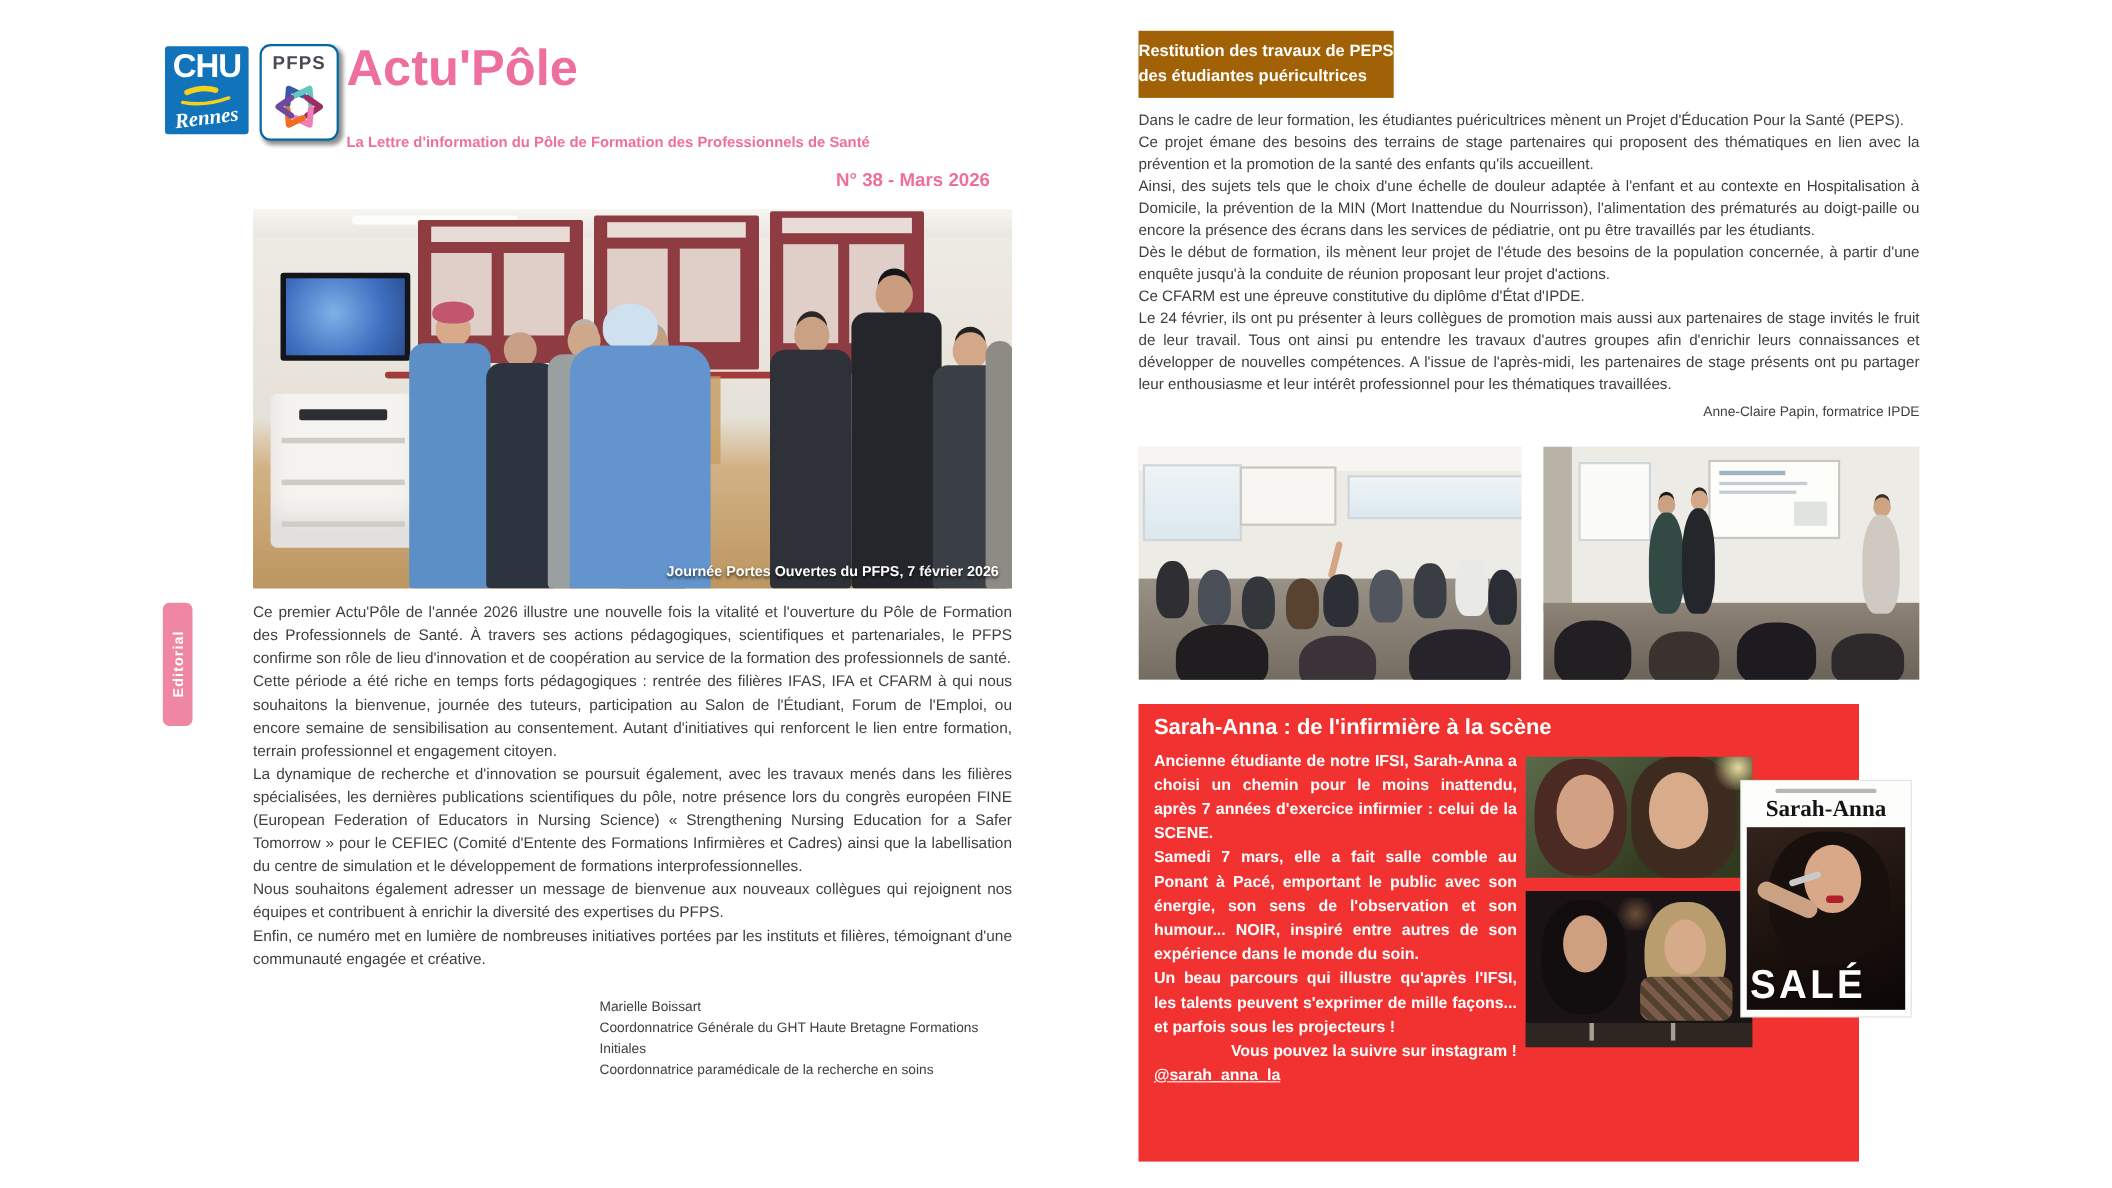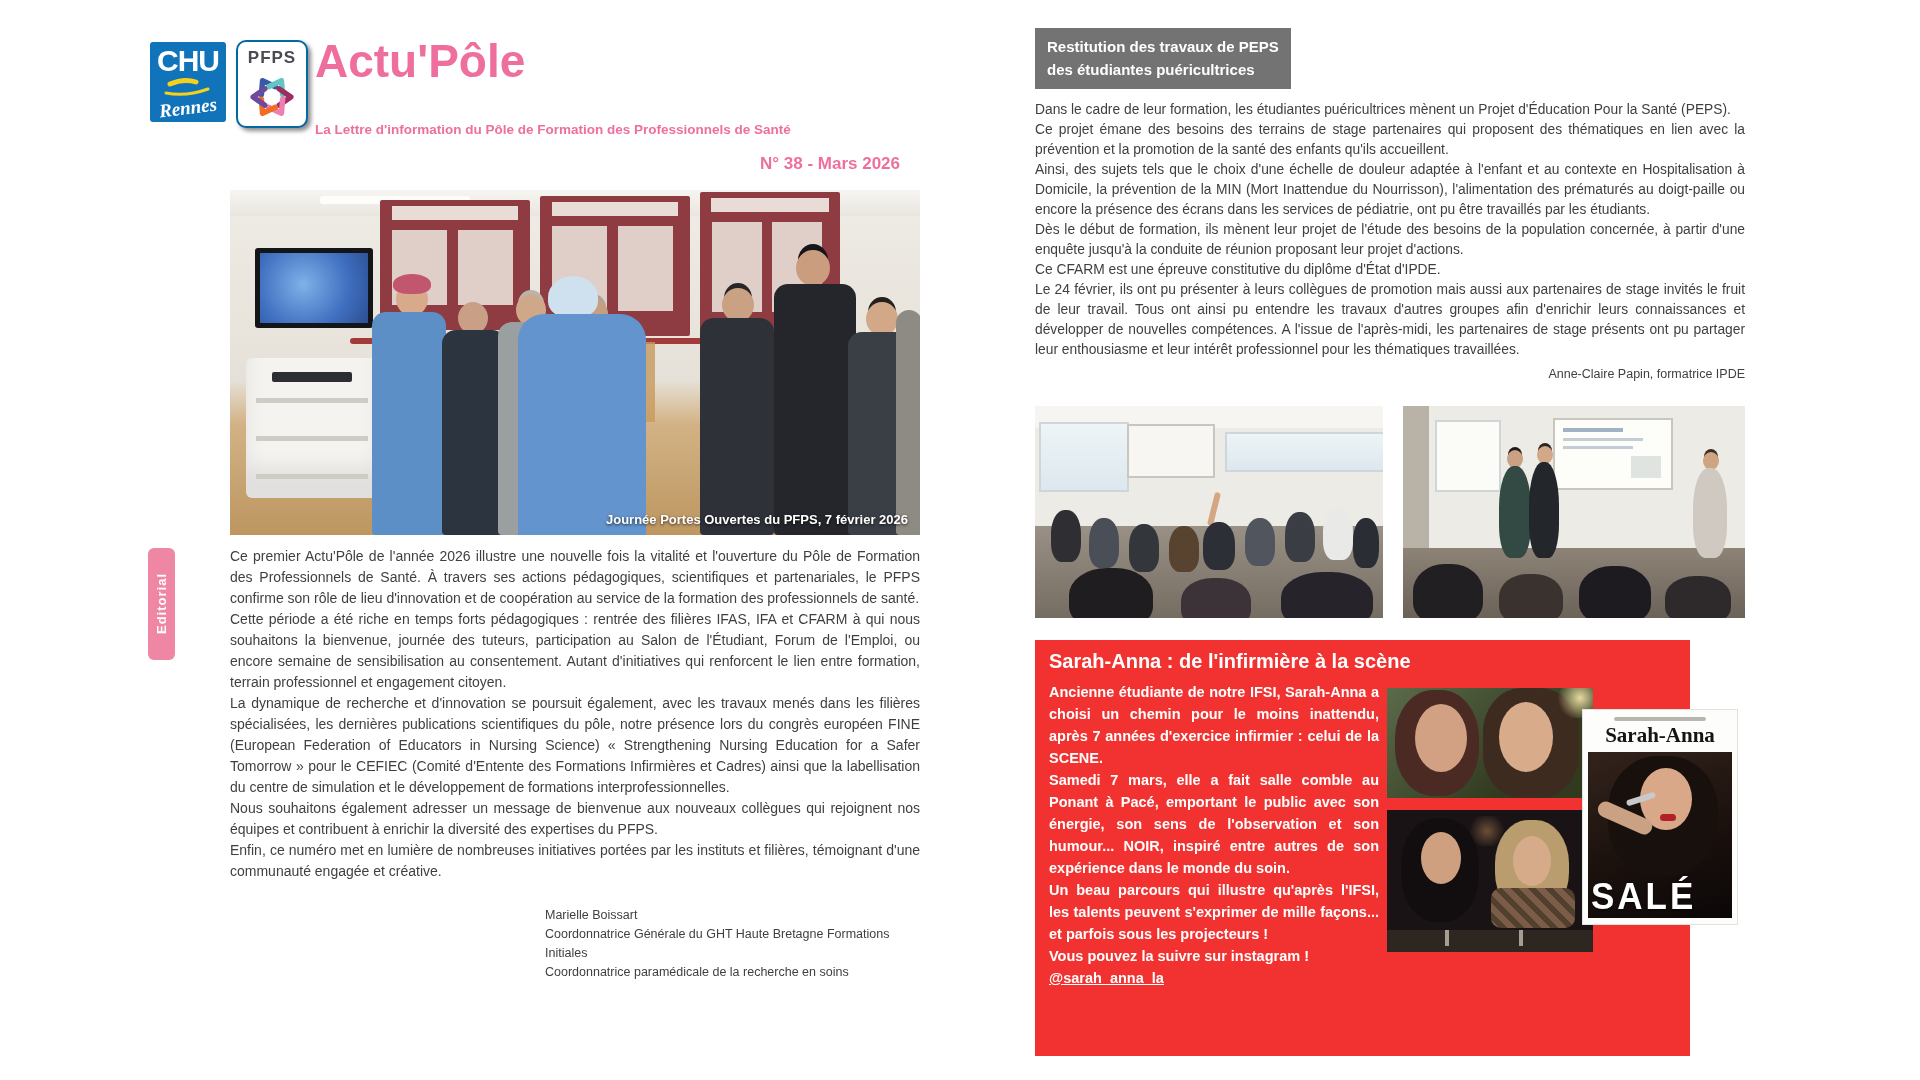--- a/index.html
+++ b/index.html
@@ -53,22 +53,22 @@
           border-radius:6px;display:flex;align-items:center;justify-content:center;}
   .ed-tab span{writing-mode:vertical-rl;transform:rotate(180deg);color:#fff;font-size:13px;
           font-weight:bold;letter-spacing:1px;}
   .editorial{position:absolute;left:82px;top:506px;width:690px;font-size:14px;line-height:21px;
              text-align:justify;color:#3f3f3f;}
   .editorial p{margin:0;}
   .ed-sign{margin-top:24px;margin-left:315px;font-size:12.5px;line-height:19px;text-align:left;}
 
   
   .page-right{position:absolute;left:1035px;top:28px;width:710px;height:1040px;}
-  .peps-header{position:absolute;left:0;top:0;background:#737373;color:#fff;font-size:15px;
-               font-weight:bold;line-height:1.55;padding:7px 12px;}
+  .peps-header{position:absolute;left:0;top:0;background:#a16207;color:#fff;font-size:15px;
+               font-weight:bold;line-height:1.55;padding:7px 0;}
   .peps-body{position:absolute;left:0;top:72px;width:710px;font-size:13.8px;line-height:20px;
              text-align:justify;color:#3f3f3f;}
   .peps-body p{margin:0;}
   .peps-sign{text-align:right;font-size:12.5px;margin-top:4px;}
   .photos-row{position:absolute;left:0;top:378px;width:710px;height:212px;display:flex;gap:20px;}
   .photo2,.photo3{position:relative;margin:0;height:212px;overflow:hidden;background:#ecebe6;}
   .photo2{width:348px;}
   .photo3{width:342px;}
   .blob{position:absolute;border-radius:45% 45% 35% 35%;}
   .screen{position:absolute;background:#f7f6f2;border:2px solid #c9c6bf;}
@@ -283,21 +283,21 @@
       </figure>
     </div>
 
     <div class="sarah-box">
       <h2 class="sarah-title">Sarah-Anna : de l'infirmière à la scène</h2>
 
       <div class="sarah-text">
         <p><span>Ancienne étudiante de notre IFSI, </span><strong>Sarah-Anna</strong><span> a choisi un chemin pour le moins inattendu, après 7 années d'exercice infirmier : celui de la SCENE.</span></p>
         <p>Samedi 7 mars, elle a fait salle comble au Ponant à Pacé, emportant le public avec son énergie, son sens de l'observation et son humour... NOIR, inspiré entre autres de son expérience dans le monde du soin.</p>
         <p>Un beau parcours qui illustre qu'après l'IFSI, les talents peuvent s'exprimer de mille façons... et parfois sous les projecteurs !</p>
-        <p style="text-align:left;">Vous pouvez la suivre sur instagram !</p>
+        <p style="text-align:right;">Vous pouvez la suivre sur instagram !</p>
         <a class="sarah-handle">@sarah_anna_la</a>
       </div>
 
       <figure class="sph sph-a">
         <div class="abs" style="left:8px;top:2px;width:84px;height:106px;background:#4a2a22;border-radius:45%;"></div>
         <div class="head" style="left:28px;top:16px;width:52px;height:68px;background:#d2a183;"></div>
         <div class="abs" style="left:96px;top:0px;width:96px;height:110px;background:#3d2b20;border-radius:40%;"></div>
         <div class="head" style="left:112px;top:14px;width:54px;height:70px;background:#d8ab8b;"></div>
         <div class="abs" style="left:168px;top:-10px;width:50px;height:40px;background:radial-gradient(circle,#e8d9a0,transparent 70%);"></div>
       </figure>

